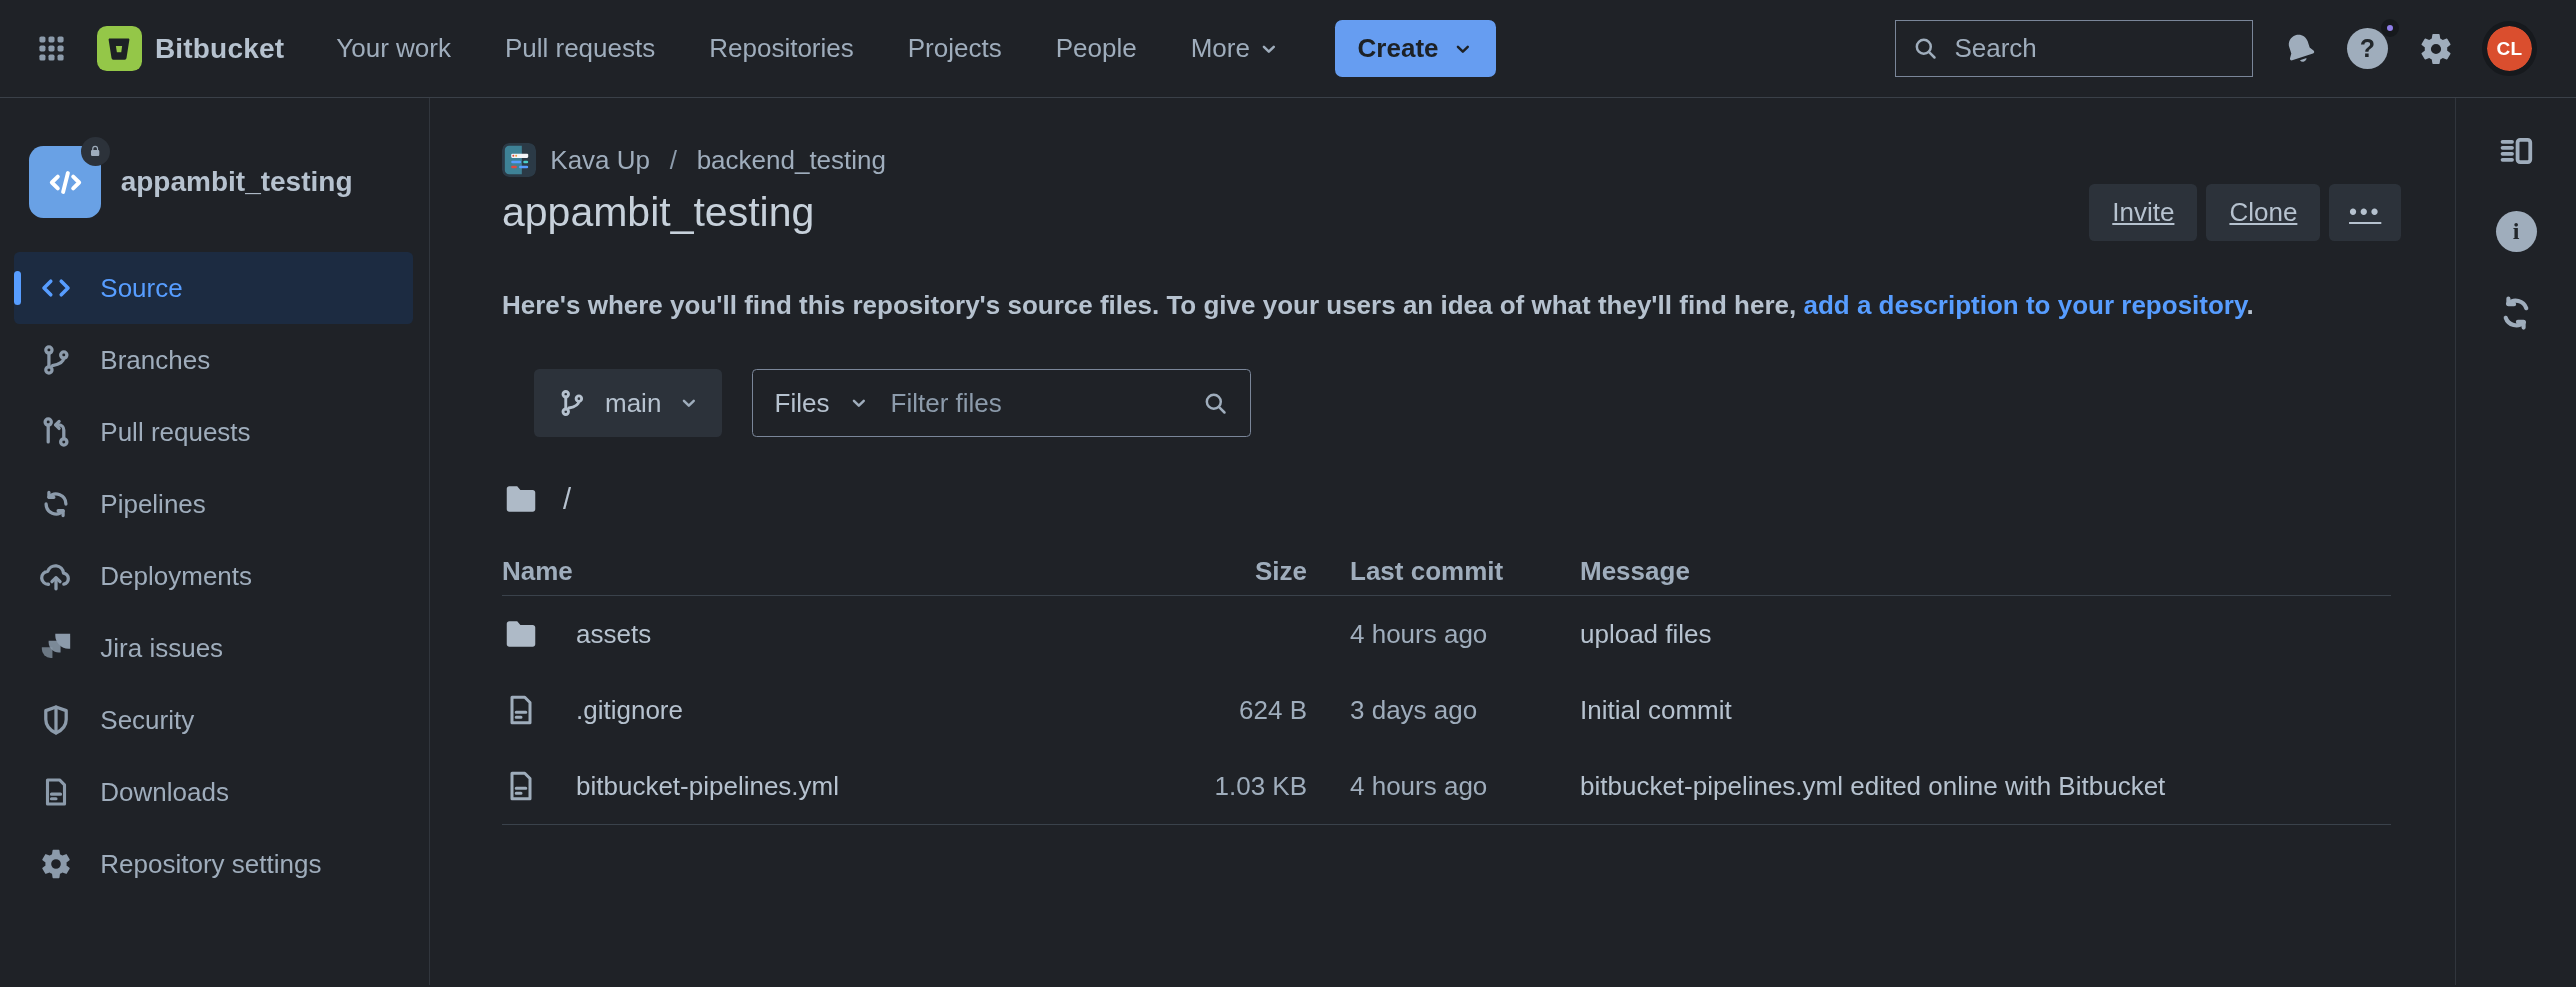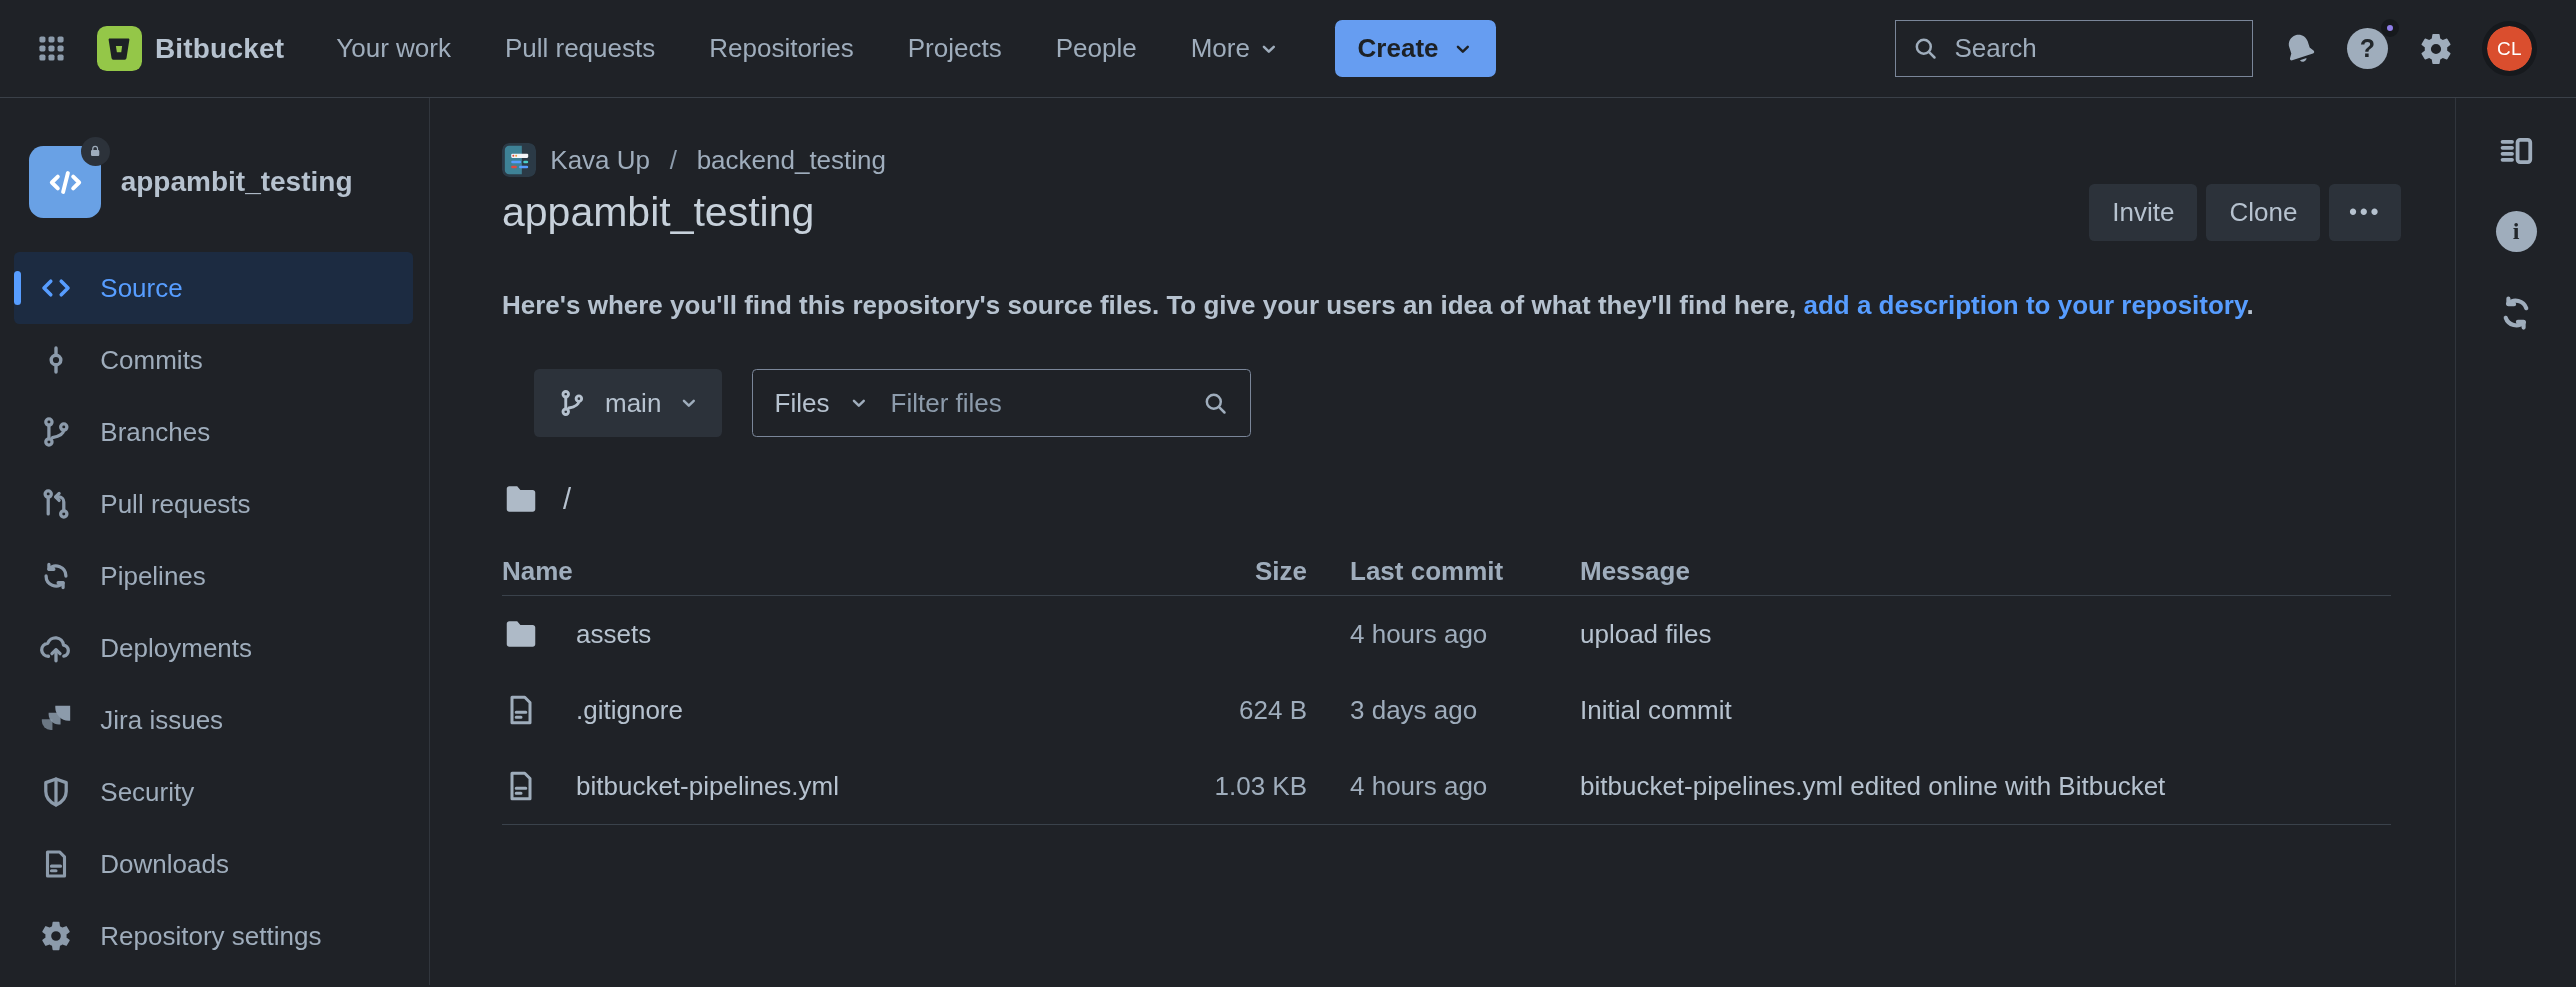--- a/index.html
+++ b/index.html
@@ -46,21 +46,21 @@
   .help-circle {
     width:41px; height:41px; border-radius:50%; background:#9FADBC; color:#22272B;
     display:flex; align-items:center; justify-content:center; font-size:25px; font-weight:700; position:relative;
   }
   .help-badge {
     position:absolute; top:-8px; right:-9.8px; width:18px; height:18px; border-radius:50%;
     background:#8F7EE7; border:6.3px solid #16191D;
   }
   .avatar {
     width:45px; height:45px; border-radius:50%; background:#DA4E2E; outline:5.4px solid #16191D;
-    color:#FFFFFF; font-size:19px; font-weight:400; display:flex; align-items:center; justify-content:center; letter-spacing:0.4px;
+    color:#FFFFFF; font-size:19px; font-weight:700; display:flex; align-items:center; justify-content:center; letter-spacing:0.4px;
   }
 
   
   .layout { display:flex; height:887px; }
 
   
   .sidebar { width:430px; flex:0 0 auto; border-right:1.8px solid #31363D; padding-top:48px; }
   .repo-card { display:flex; align-items:center; gap:19.7px; padding:0 14.3px 0 29px; margin-bottom:34px; }
   .repo-avatar {
     position:relative; width:72px; height:72px; border-radius:14.3px; background:#69A1E5;
@@ -88,21 +88,21 @@
   
   .main { flex:1; min-width:0; padding:45px 54px 0 72px; }
   .breadcrumbs { display:flex; align-items:center; gap:14.3px; font-size:26px; color:#9FADBC; }
   .proj-avatar { width:34px; height:34px; border-radius:7.2px; overflow:hidden; flex:0 0 auto; }
   .crumb-sep { padding:0 5.4px; color:#8C9BAB; }
   .title-row { display:flex; align-items:flex-start; justify-content:space-between; margin-top:7.2px; }
   .page-title { font-size:41px; font-weight:500; color:#C7D1DB; margin:0; line-height:57px; }
   .actions { display:flex; gap:9px; }
   .action-btn {
     height:57px; padding:0 23px; border-radius:5.4px; background:#2C323A;
-    color:#B6C2CF; font-size:26px; font-weight:500; display:flex; align-items:center;
+    color:#B6C2CF; font-size:26px; font-weight:500; display:flex; align-items:center;text-decoration:underline;
   }
   .action-btn.dots { letter-spacing:2.7px; font-size:23px; padding:0 19.7px; }
   .description { margin-top:48px; font-size:26px; color:#B6C2CF; line-height:32px;font-weight:bold; }
   .description a { color:#579DFF; }
 
   .toolbar { margin-top:48px; display:flex; align-items:flex-start; gap:30px;padding-left:32px; }
   .branch-btn {
     height:68px; padding:0 23px; border-radius:5.4px; background:#2C323A;
     display:flex; align-items:center; gap:18px; font-size:26px; font-weight:500; color:#B6C2CF;
   }
@@ -266,29 +266,20 @@
     <nav class="side-nav">
       <a class="side-item active">
         <span class="active-pill"></span>
         <span class="s-icon">
           <svg width="36" height="36" viewBox="0 0 24 24" fill="none" stroke="currentColor" stroke-width="2.4" stroke-linecap="round" stroke-linejoin="round">
               <path d="M8.5 7.5L4 12l4.5 4.5"></path>
               <path d="M15.5 7.5L20 12l-4.5 4.5"></path>
             </svg>
         </span>
         <span>Source</span>
-      </a>
-      <a class="side-item">
-        <span class="s-icon">
-          <svg width="34" height="34" viewBox="0 0 24 24" fill="none" stroke="currentColor" stroke-width="2.4" stroke-linecap="round">
-              <circle cx="12" cy="12" r="3.4"></circle>
-              <path d="M12 3.5v5M12 15.5v5"></path>
-            </svg>
-        </span>
-        <span>Commits</span>
       </a>
       <a class="side-item">
         <span class="s-icon">
           <svg width="34" height="34" viewBox="0 0 24 24" fill="none" stroke="currentColor" stroke-width="2.3" stroke-linecap="round">
               <circle cx="7" cy="5" r="2.2"></circle>
               <circle cx="7" cy="19" r="2.2"></circle>
               <circle cx="17.5" cy="8.5" r="2.2"></circle>
               <path d="M7 7.2v9.6"></path>
               <path d="M17.5 10.7c-.3 3.6-4.4 4.6-8 5.3"></path>
             </svg>

